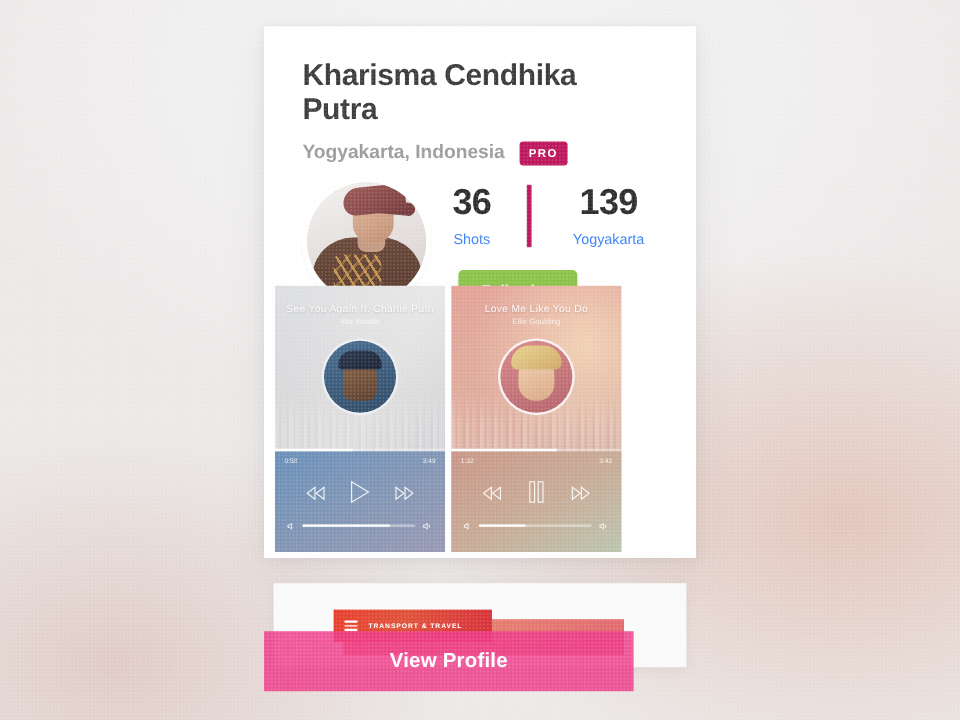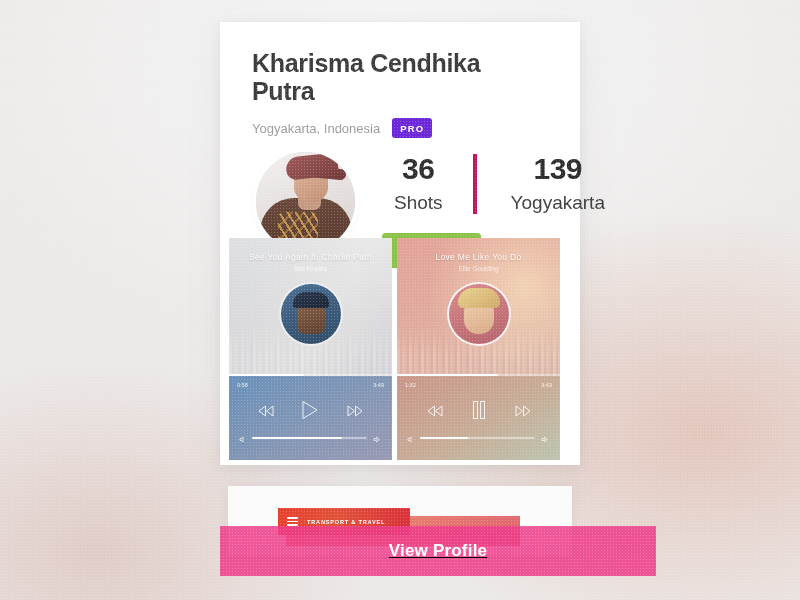--- a/index.html
+++ b/index.html
@@ -25,24 +25,24 @@
     width: 360px; height: 443px;
     background: #ffffff;
     box-shadow: 0 2px 10px rgba(120,110,105,0.10), 0 10px 34px rgba(120,110,105,0.10);
   }
   #profile-head { padding: 28px 32px 0 32px; }
   #user-name {
     font-size: 25px; font-weight: bold; color: #3c3c3c;
     letter-spacing: -0.3px; line-height: 1.1; margin: 0;
   }
   #meta-row { display: flex; align-items: center; margin-top: 13px; }
-  #user-location { font-size: 13px; color: #9c9c9c; }
+  #user-location { font-size: 16px; color: #9c9c9c; font-weight: bold; }
   #pro-badge {
     margin-left: 12px;
-    background: #6d28d9; color: #ffffff;
+    background: #be185d; color: #ffffff;
     font-size: 9.5px; font-weight: bold; letter-spacing: 1.2px;
     padding: 5px 8px 4px 8px; border-radius: 3px;
   }
   
   #identity-row { position: relative; height: 108px; margin-top: 14px; }
   #avatar {
     position: absolute; left: 36px; top: 0;
     width: 99px; height: 99px; border-radius: 50%;
     overflow: hidden; background: #dcd9d8;
     box-shadow: 0 0 0 4px #ffffff, 0 2px 7px rgba(0,0,0,0.12);
@@ -71,35 +71,35 @@
     left: 30px; top: 3px; width: 52px; height: 23px;
     background: linear-gradient(150deg,#9c5a57 0%, #7c3f42 100%);
     border-radius: 18px 18px 5px 14px; transform: rotate(-6deg);
   }
   #av-brim {
     left: 58px; top: 16px; width: 32px; height: 11px;
     background: linear-gradient(150deg,#8d4b4b 0%, #6f3739 100%);
     border-radius: 0 10px 10px 0; transform: rotate(5deg);
   }
   #stats-block { position: absolute; left: 157px; top: 2px; }
-  #counters { display: flex; align-items: flex-start; margin-left: 17px; }
+  #counters { display: flex; align-items: flex-start; }
   .counter { text-align: center; }
   .counter.followers { margin-left: 30px; padding-left: 34px; border-left: 4px solid #be185d; }
   .counter-value { font-size: 30px; font-weight: bold; color: #2e2e2e; line-height: 1; letter-spacing: -0.5px; }
-  .counter-label { font-size: 19px; color: #404040; margin-top: 8px; }
+  .counter-label { font-size: 12px; color: #3b82f6; margin-top: 8px; }
   #following-button {
     margin-top: 19px; margin-left: 5px;
     display: inline-block; background: #8bc34a; color: #ffffff;
     font-size: 13px; font-weight: bold;
     padding: 10px 19px; border-radius: 4px;
     box-shadow: 0 1px 2px rgba(0,0,0,0.08);
   }
   
   #shots-row { position: absolute; left: 9px; top: 216px; display: flex; gap: 5px; }
-  .shot { position: relative; width: 163px; height: 222px; overflow: hidden; }
+  .shot { position: relative; width: 142px; height: 222px; overflow: hidden; }
   .shot-photo { position: absolute; inset: 0; }
   #shot-0 .shot-photo {
     background:
       linear-gradient(180deg, rgba(245,245,246,0.35) 0%, rgba(200,200,205,0.25) 62%, rgba(150,155,165,0.30) 100%),
       linear-gradient(120deg,#cfd2d6 0%, #e3e1e0 50%, #c9ccd2 100%);
   }
   #shot-1 .shot-photo {
     background:
       radial-gradient(circle at 78% 22%, rgba(255,240,200,0.55) 0%, rgba(255,240,200,0) 45%),
       linear-gradient(160deg,#e3a298 0%, #dfae9f 45%, #cbb7ac 100%);
@@ -172,23 +172,23 @@
   #travel-back { left: 286px; top: 516px; width: 234px; height: 30px; opacity: .72; }
   #travel-front { left: 278px; top: 508px; width: 132px; height: 27px; }
   .travel-bar { display: flex; align-items: center; height: 100%; padding-left: 9px; gap: 9px; }
   .hamburger { width: 11px; display: flex; flex-direction: column; gap: 2px; }
   .hamburger i { display: block; height: 1.6px; background: #ffffff; border-radius: 1px; }
   .travel-label { font-size: 5.6px; font-weight: bold; letter-spacing: .8px; }
   #travel-back .travel-label { font-size: 5.2px; opacity: .9; }
   
   #view-profile-bar {
     position: absolute; left: 220px; top: 526px;
-    width: 436px; height: 50px;
+    width: 308px; height: 50px;
     background: rgba(238,61,137,0.86);
-    display: flex; align-items: center; justify-content: center; text-decoration: underline;
+    display: flex; align-items: center; justify-content: center;
   }
   #view-profile-label {
     color: #ffffff; font-size: 17px; font-weight: bold; letter-spacing: .2px;
   }
   .noise {
     position: absolute; inset: 0; pointer-events: none; opacity: .30;
     background-image:
       radial-gradient(rgba(255,255,255,.7) .5px, transparent .6px),
       radial-gradient(rgba(160,150,150,.35) .5px, transparent .6px);
     background-size: 3px 3px, 4px 4px;

